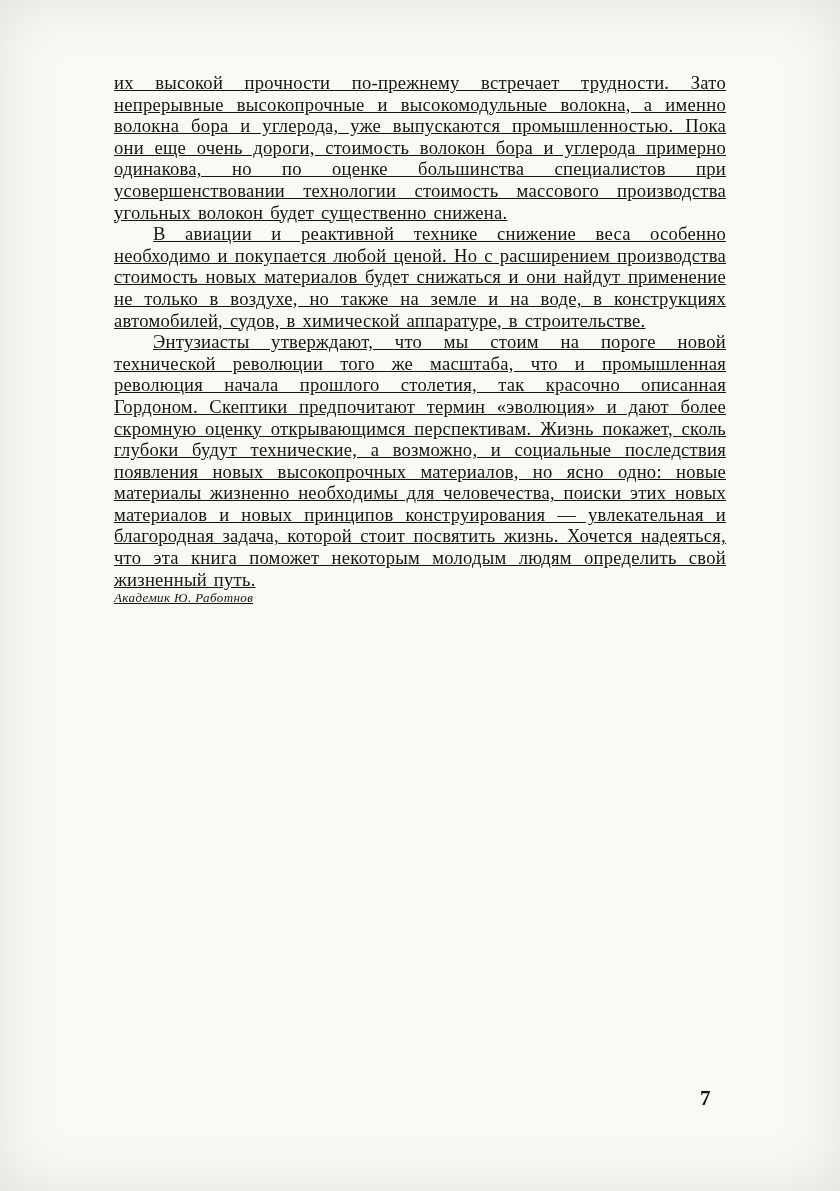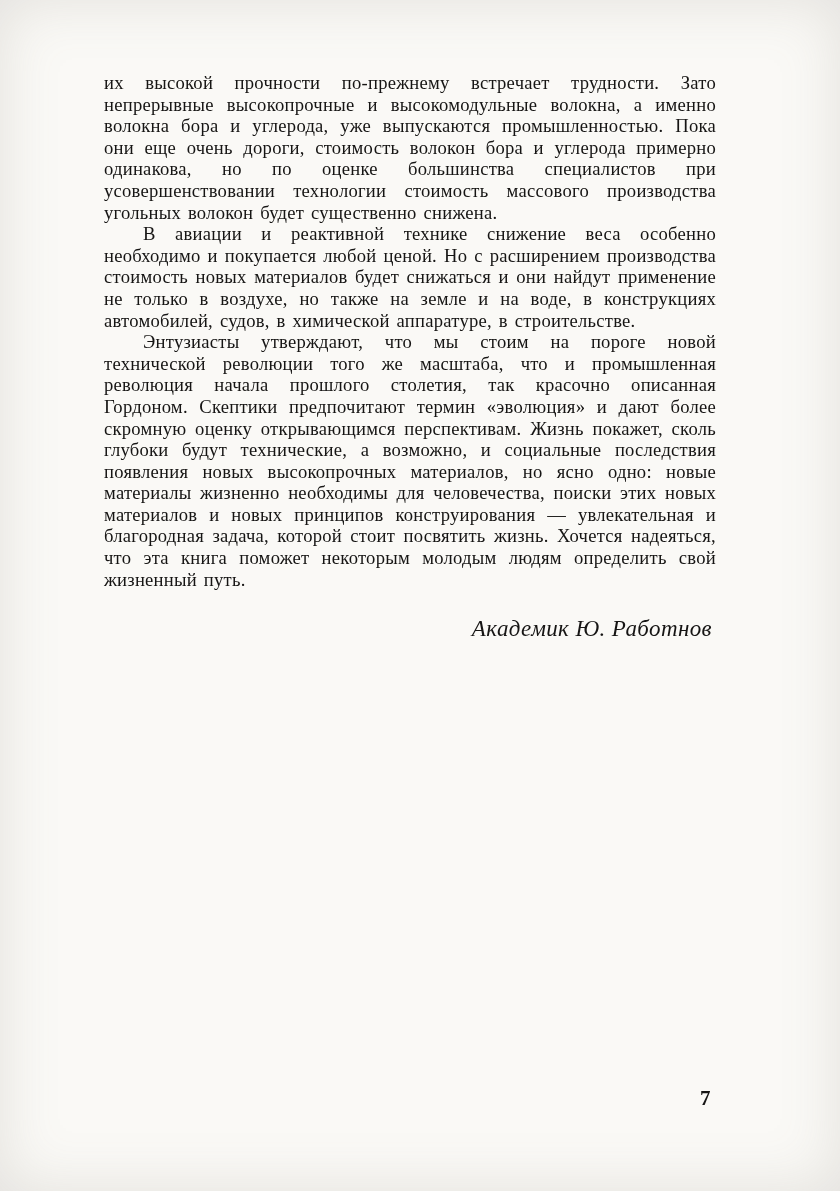--- a/index.html
+++ b/index.html
@@ -13,43 +13,43 @@
     height: 1191px;
     margin: 0 auto;
     background: #faf9f6;
     box-shadow: inset 0 0 60px rgba(120,115,105,0.18);
     overflow: hidden;
     font-family: "Liberation Serif", "DejaVu Serif", serif;
     color: #161514;
   }
   .text-block {
     position: absolute;
-    left: 104px;
+    left: 114px;
     top: 72px;
     width: 612px;
+    text-decoration: underline;
   }
   .text-block p {
     margin: 0;
     font-size: 18.6px;
     line-height: 21.6px;
     text-align: justify;
     text-justify: inter-word;
     letter-spacing: 0.25px;
     word-spacing: 2px;
     font-weight: 500;
     -webkit-font-smoothing: antialiased;
   }
   .text-block p.indent {
     text-indent: 2.1em;
   }
   .signature {
-    margin-top: 26px;
-    text-align: right;
+    text-align: left;
     font-style: italic;
-    font-size: 23px;
+    font-size: 13px;
     letter-spacing: 0.4px;
     padding-right: 4px;
   }
   .page-number {
     position: absolute;
     left: 700px;
     top: 1086px;
     font-size: 21px;
     font-weight: bold;
     letter-spacing: 0.5px;

